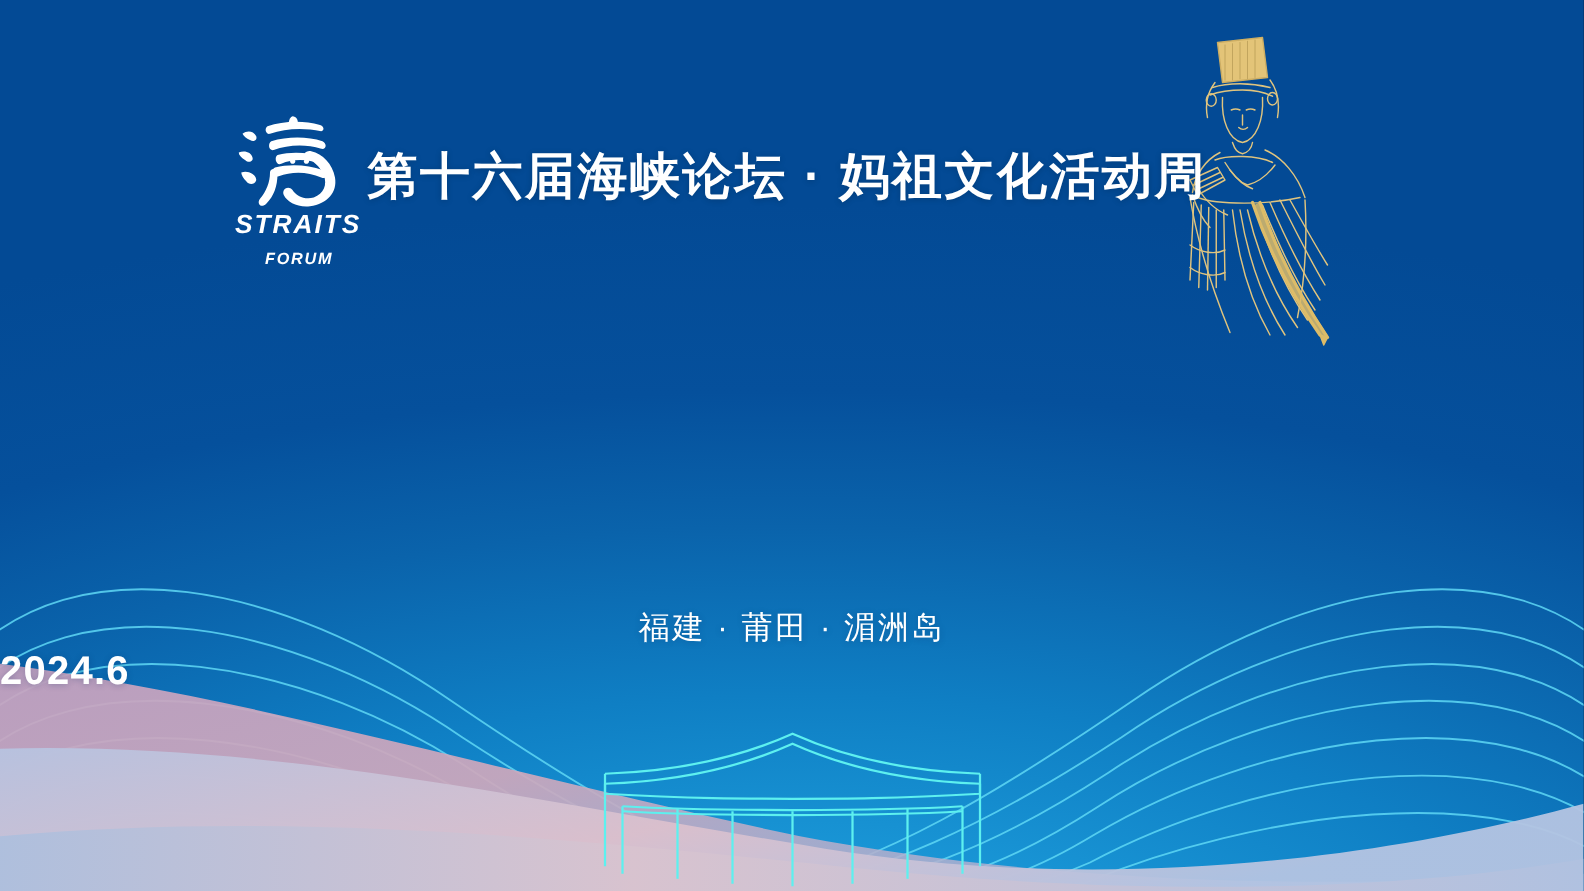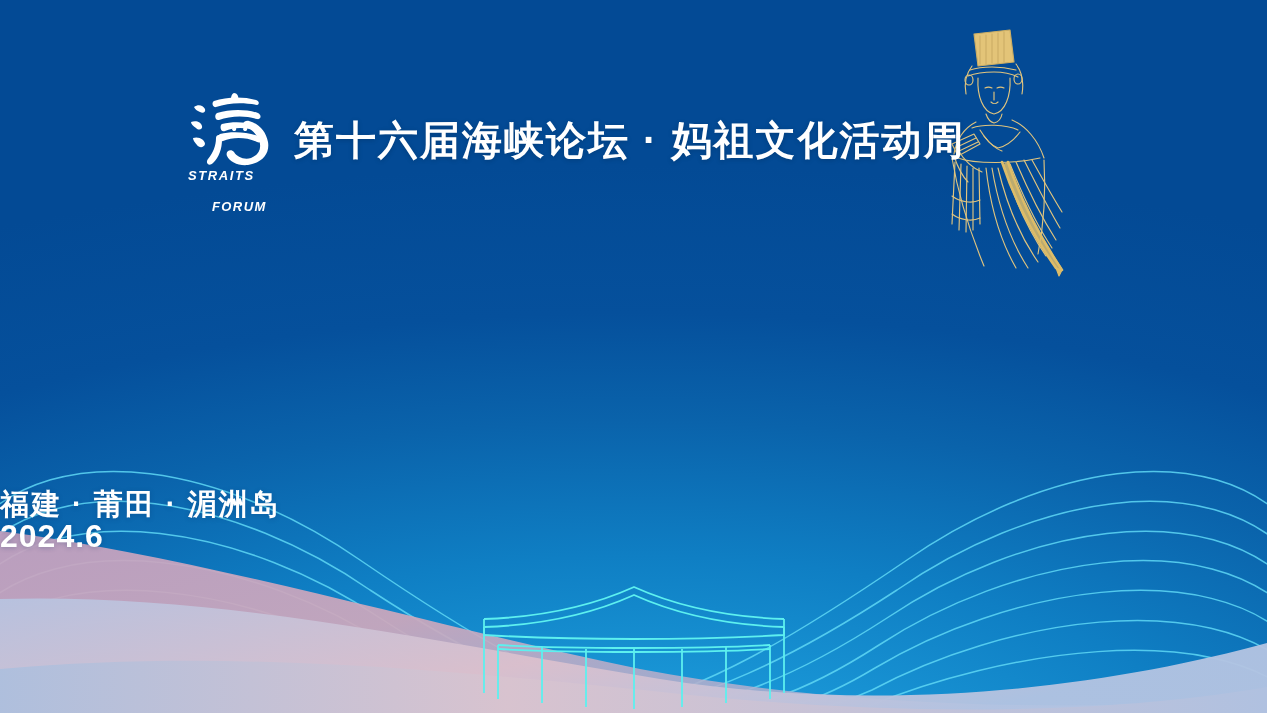--- a/index.html
+++ b/index.html
@@ -36,22 +36,22 @@
   
   .header{position:absolute;left:186px;top:95px;display:flex;align-items:flex-start;}
   .logo{position:relative;width:92px;height:112px;flex:0 0 auto;}
   .logo .hai{
     position:absolute;left:0;top:-4px;width:92px;height:78px;
   }
   .logo .hai svg{width:100%;height:100%;display:block;}
   .logo .straits{
     position:absolute;left:2px;top:74px;width:92px;
     color:#ffffff;font-weight:bold;font-style:italic;
-    font-size:13px;letter-spacing:1.6px;line-height:1;
-    text-align:left;
+    font-size:21px;letter-spacing:1.6px;line-height:1;
+    text-align:right;
   }
   .logo .forum{
     position:absolute;left:26px;top:93px;width:70px;
     color:#ffffff;font-weight:bold;font-style:italic;
     font-size:13px;letter-spacing:1.4px;line-height:1;
     text-align:left;
     margin-top:12px;
   }
   .event-title{
     margin-left:16px;
@@ -71,22 +71,22 @@
     font-size:96px;font-weight:bold;
     letter-spacing:4px;
     white-space:nowrap;
     text-shadow:0 3px 14px rgba(0,30,70,.28);
   }
   .headline .gap{display:inline-block;width:68px;}
 
   
   .place{
     position:absolute;left:0;right:0;top:485px;
-    text-align:left;color:#ffffff;
-    font-size:29px;font-weight:bold;letter-spacing:2px;
+    text-align:center;color:#ffffff;
+    font-size:25px;font-weight:normal;letter-spacing:2px;
     text-shadow:0 1px 5px rgba(0,40,90,.25);
   }
   .date{
     position:absolute;left:0;right:0;top:518px;
     text-align:left;color:#ffffff;
     font-size:32px;font-weight:bold;letter-spacing:1px;
     text-shadow:0 1px 5px rgba(0,40,90,.25);
   }
 </style>
 </head>

